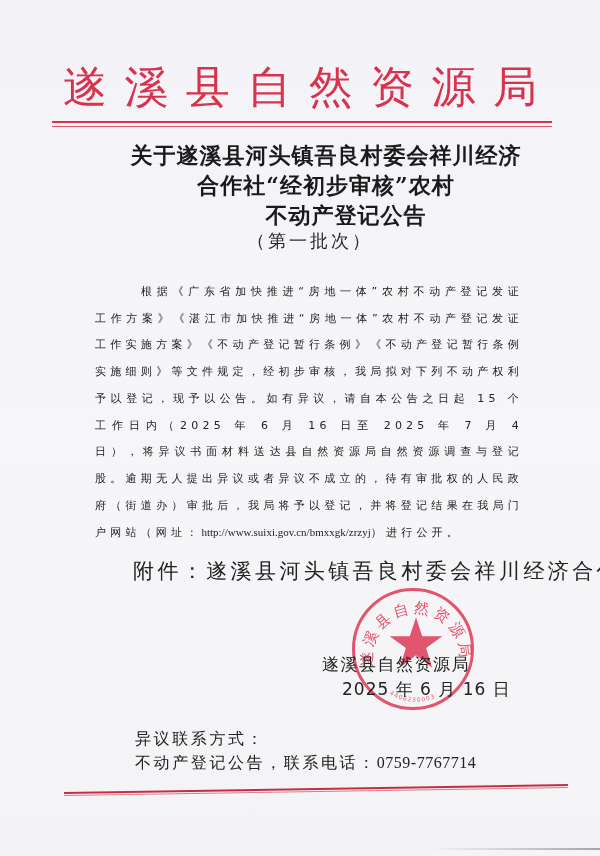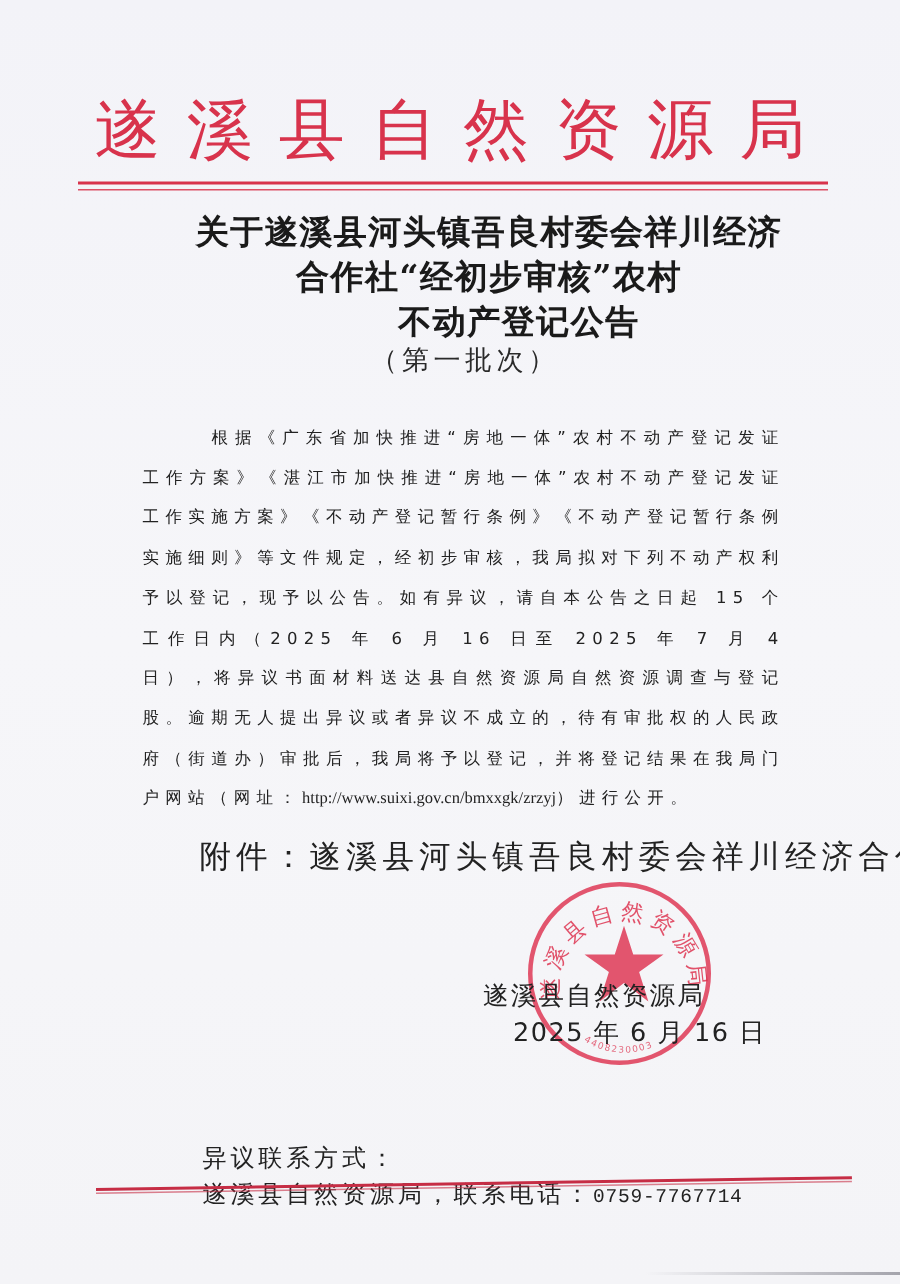--- a/index.html
+++ b/index.html
@@ -151,25 +151,24 @@
   .signature.date { top: 677px; left: 342px; letter-spacing: 1px; }
 
   .contact {
     position: absolute;
     left: 135px;
     font-family: "DejaVu Sans", "Liberation Sans", sans-serif;
     font-size: 16px;
     line-height: 24px;
     color: #222;
     letter-spacing: 2.6px;
-    margin-top: 33px;
   }
   .contact.l1 { top: 727px; }
   .contact.l2 { top: 751px; }
-  .contact .num { font-family: Liberation Mono, monospace; letter-spacing: 0.5px; font-size: 13px; }
+  .contact .num { font-family: Liberation Serif, serif; letter-spacing: 0.5px; font-size: 16px; }
 
   .footer-rule {
     position: absolute;
     left: 64px;
     width: 504px;
     background: #c62d45;
     transform: rotate(-0.9deg);
     transform-origin: left center;
   }
   .footer-rule.a { top: 792px; height: 2px; }
@@ -228,19 +227,19 @@
     </svg>
     <svg class="stamp-star" viewBox="0 0 100 100">
       <polygon points="50,4 61,38 97,38 68,59 79,94 50,72 21,94 32,59 3,38 39,38" fill="rgba(220,40,70,0.78)"></polygon>
     </svg>
   </div>
 
   <div class="signature org">遂溪县自然资源局</div>
   <div class="signature date">2025 年 6 月 16 日</div>
 
   <div class="contact l1">异议联系方式：</div>
-  <div class="contact l2"><span>遂溪县自然资源局，联系电话：</span><span class="num">0759-7767714</span></div>
+  <div class="contact l2"><span>不动产登记公告，联系电话：</span><span class="num">0759-7767714</span></div>
 
   <div class="footer-rule a"></div>
   <div class="footer-rule b"></div>
 
   <div class="scan-edge"></div>
 </div>
 
 </body></html>

